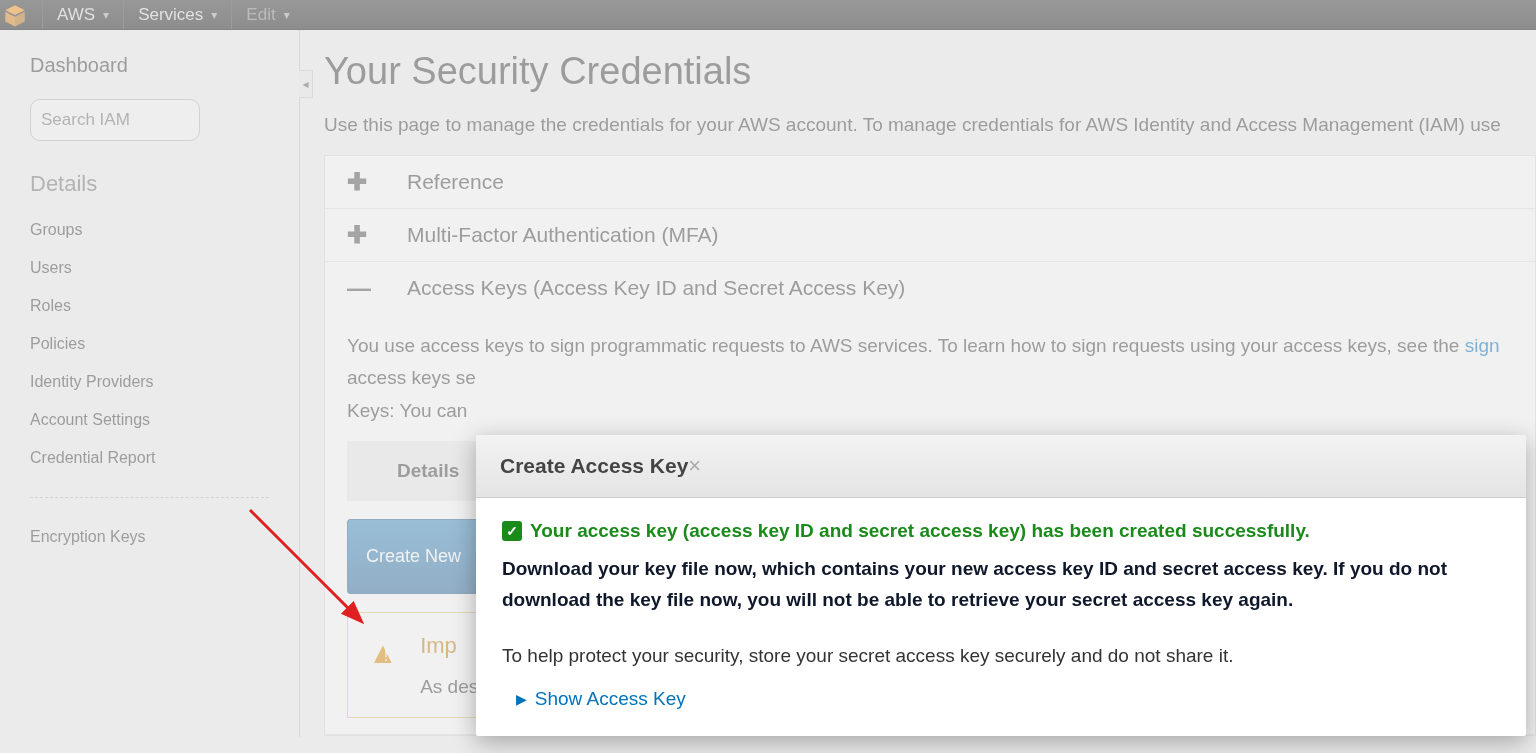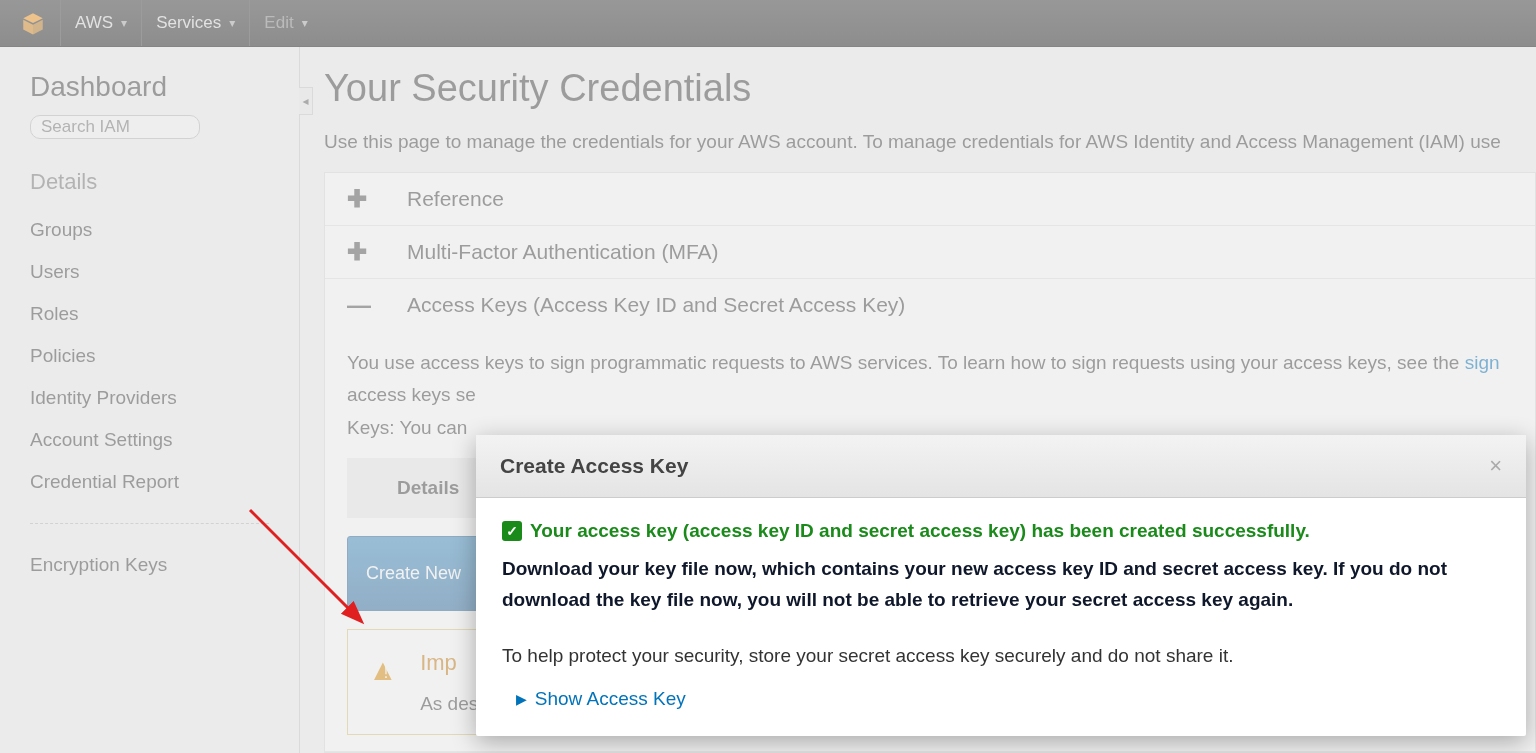--- a/index.html
+++ b/index.html
@@ -7,25 +7,25 @@
     font-family: "Helvetica Neue", Helvetica, Arial, sans-serif;
     background: #f2f2f2;
     color: #333;
     width: 1536px;
     height: 753px;
     overflow: hidden;
     position: relative;
   }
   
   .topnav {
-    height: 47px;
+    height: 30px;
     background: linear-gradient(to bottom,#3a3a3a,#222);
     display: flex;
     align-items: center;
-    padding: 0 20px;
+    padding: 0 2px;
     color: #ddd;
     border-bottom: 1px solid #111;
   }
   .topnav .logo {
     width: 26px; height: 26px; margin-right: 14px;
   }
   .topnav .navitem {
     display: flex; align-items: center;
     padding: 0 14px; height: 100%;
     border-left: 1px solid #444;
@@ -36,29 +36,30 @@
   .topnav .navitem.dim { color: #888; }
   .topnav .caret { margin-left: 8px; font-size: 12px; color: #aaa; }
   
   .page { display: flex; height: calc(100% - 46px); }
   .sidebar {
     width: 300px;
     padding: 24px 30px;
     border-right: 1px solid #ccc;
     background: #f2f2f2;
   }
-  .sidebar .dash { font-size: 28px; color:#444; margin-bottom:12px; cursor:pointer;}
+  .sidebar .dash { font-size: 20px; color:#444; margin-bottom:12px; cursor:pointer;}
   .sidebar .search {
-    width: 170px; height: 24px;
+    width: 170px; height: 42px;
     border: 1px solid #bbb; border-radius: 10px;
     padding: 0 10px; font-size: 17px; color: #888;
     background:#f9f9f9;
+    margin-top:10px;
   }
   .sidebar h3 { font-size: 22px; color: #777; font-weight: 400; margin: 30px 0 14px; }
-  .sidebar .navlink { font-size: 19px; color:#444; padding: 10px 0; cursor:pointer;}
+  .sidebar .navlink { font-size: 16px; color:#444; padding: 10px 0; cursor:pointer;}
   .sidebar hr { border:0; border-top:1px dashed #bbb; margin: 20px 0;}
   .main { flex:1; padding: 20px 0 0 24px; position:relative; }
   .collapse-handle {
     position:absolute; left:-1px; top:40px;
     width:14px;height:28px;background:#eee;border:1px solid #ccc;border-left:0;
     display:flex;align-items:center;justify-content:center;font-size:12px;color:#666;
   }
   .main h1 { font-size: 38px; font-weight:300; color:#444; margin-bottom:14px;}
   .main .intro { font-size: 19px; color:#444; line-height:1.9; margin-bottom:12px;}
   .main .intro a { color:#0073bb; text-decoration:none;}
@@ -92,21 +93,21 @@
   
   .modal {
     position:absolute; left:476px; top:435px; width:1050px; 
     background:#fff; box-shadow:0 6px 24px rgba(0,0,0,0.3);
     border-radius:2px; z-index:30;
   }
   .modal-head {
     background:linear-gradient(to bottom,#f3f3f3,#e4e4e4);
     border-bottom:1px solid #ccc;
     padding: 18px 24px; font-size:21px; font-weight:bold; color:#444;
-    display:flex; justify-content:space-between; align-items:center;
+    display:flex; align-items:center;
   }
   .modal-head .close-x { color:#aaa; font-size:22px; cursor:pointer; font-weight:normal;}
   .modal-body { padding: 18px 26px 22px; font-size:19px; color:#333; line-height:1.6;}
   .success-line { color:#1a8a1a; font-weight:bold; display:flex; align-items:center; gap:8px; margin-bottom:8px;}
   .success-check {
     display:inline-flex;width:20px;height:20px;background:#1a8a1a;color:#fff;
     border-radius:3px;align-items:center;justify-content:center;font-size:14px;
   }
   .modal-body .bold { font-weight:bold; color:#0f172a; margin-bottom:26px;}
   .show-key { color:#0073bb; cursor:pointer; display:flex;align-items:center;gap:8px; margin-top:12px; margin-left:14px;}

